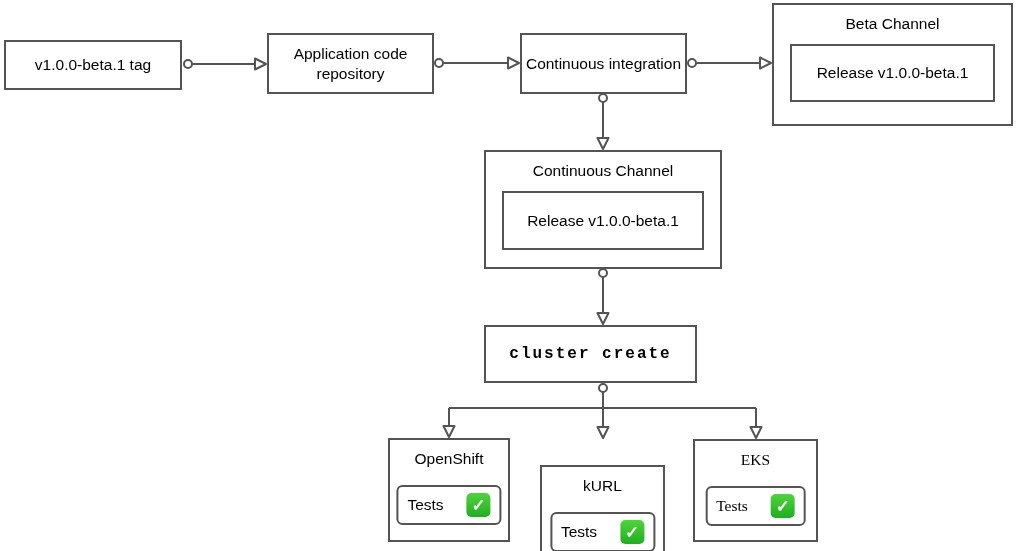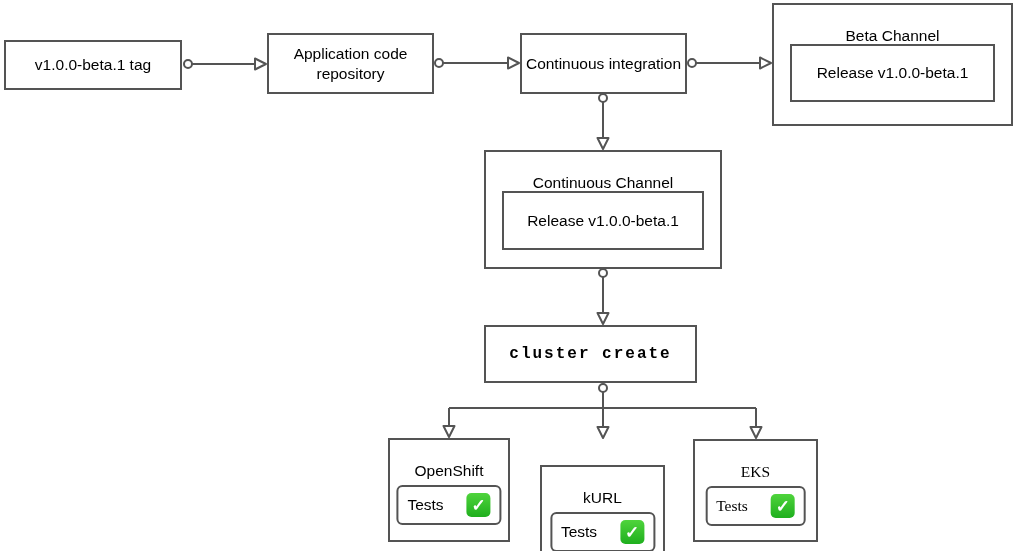--- a/index.html
+++ b/index.html
@@ -43,21 +43,21 @@
 
   .group {
     position: absolute;
     background: var(--box-fill);
     border: 2px solid var(--line);
     z-index: 2;
     text-align: center;
   }
   .group-title {
     font-size: 15.5px;
-    padding-top: 22px;
+    padding-top: 10px;
     display: block;
   }
   .inner-box {
     position: absolute;
     background: var(--box-fill);
     border: 2px solid var(--line);
     display: flex;
     align-items: center;
     justify-content: center;
     font-size: 15.5px;

